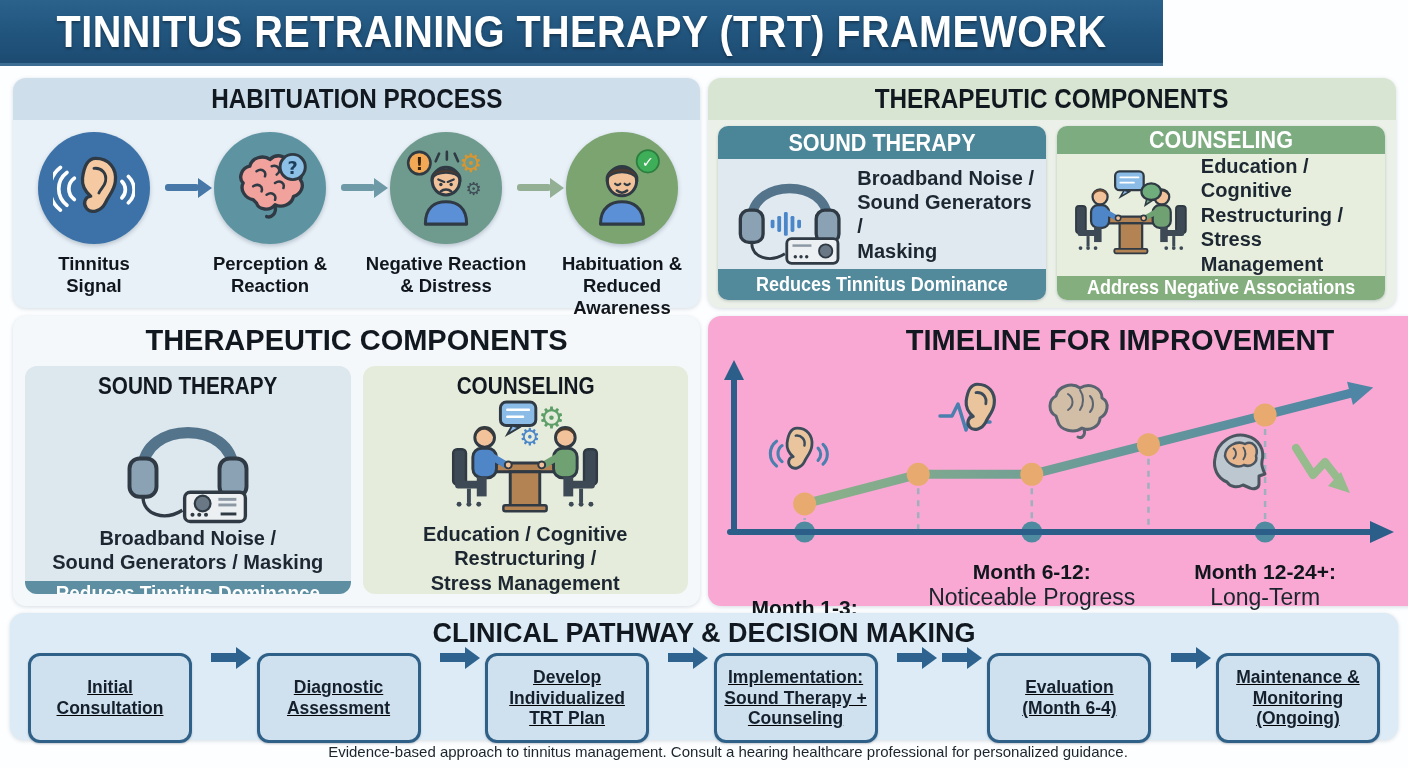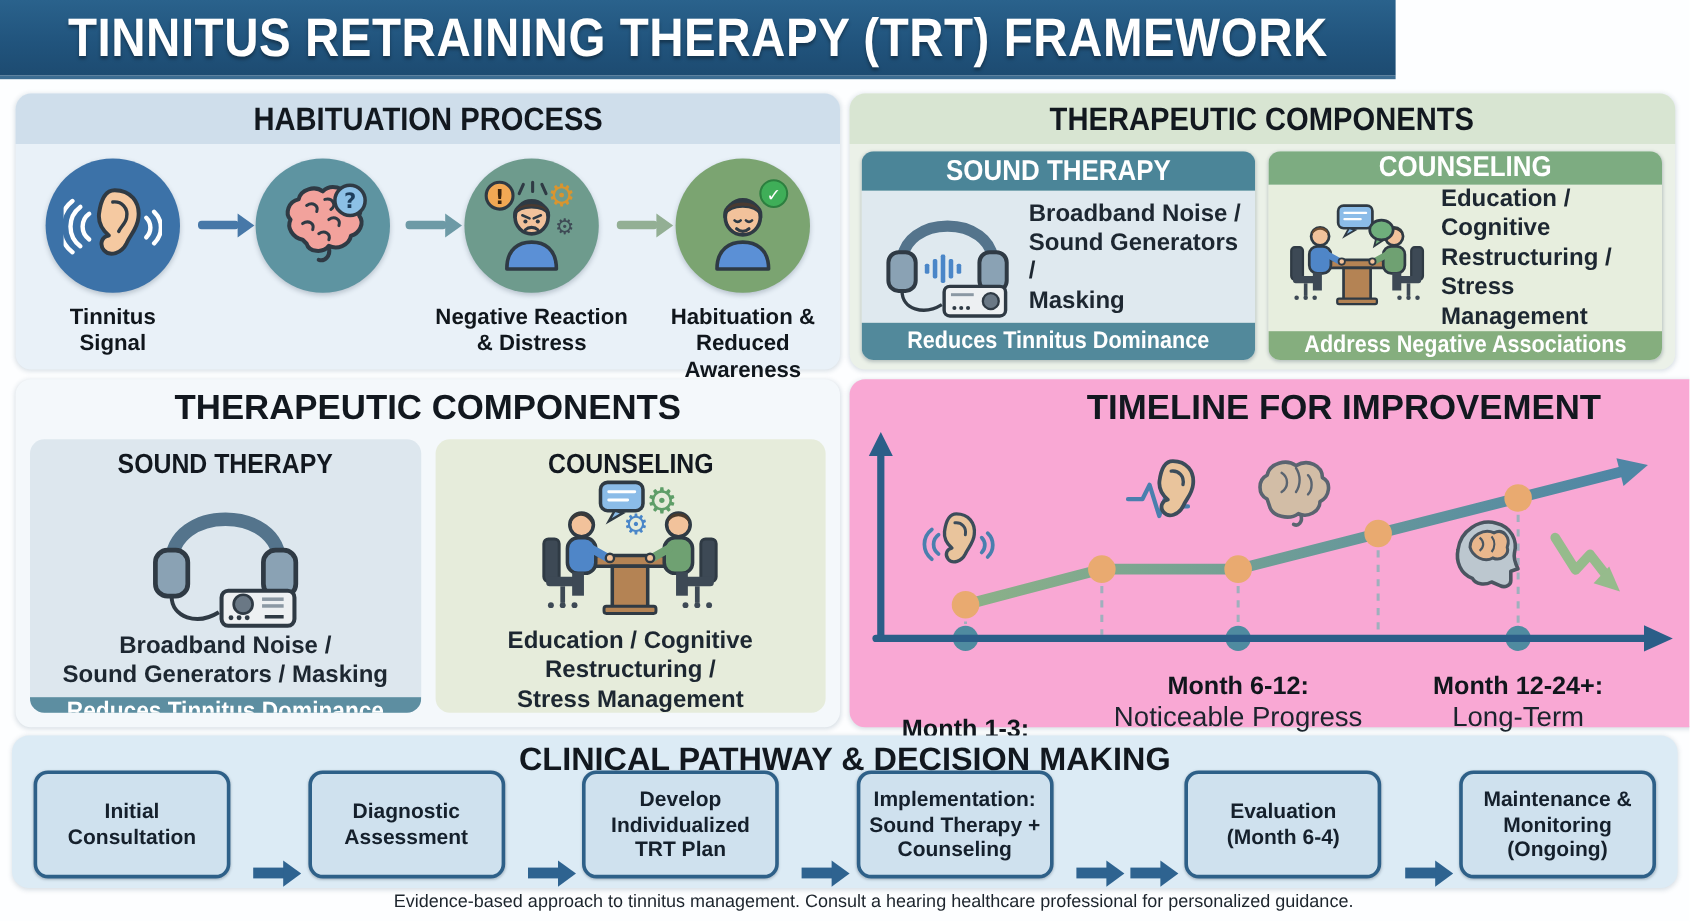--- a/index.html
+++ b/index.html
@@ -68,21 +68,21 @@
   .drop{stroke:#9fb0bd;stroke-width:2.5;stroke-dasharray:6 6;}
   .dotted{stroke-dasharray:2 5;}
   .trend{fill:none;stroke:url(#trendGrad);stroke-width:9;stroke-linecap:round;stroke-linejoin:round;}
   .tl-label{position:absolute;top:244px;width:230px;text-align:center;line-height:1.15;}
   .tl-l1{font-size:21px;font-weight:700;color:#10161c;}
   .tl-l2{font-size:23px;font-weight:400;color:#1b242d;}
 
   
   #pathway-panel{left:10px;top:613px;width:1388px;height:127px;background:#dcebf5;border-radius:14px;}
   #pathway-panel .pw-title{position:absolute;top:5px;left:0;right:0;text-align:center;}
-  .pw-row{position:absolute;left:18px;right:18px;top:40px;bottom:8px;display:flex;align-items:flex-end;justify-content:space-between;}
+  .pw-row{position:absolute;left:18px;right:18px;top:40px;bottom:8px;display:flex;align-items:flex-start;justify-content:space-between;text-decoration:underline;}
   .pw-box{width:154px;min-height:76px;background:#cfe1ee;border:3px solid #2e6088;border-radius:12px;
     display:flex;align-items:center;justify-content:center;text-align:center;
     font-size:17.5px;font-weight:700;line-height:1.18;color:#15202c;padding:4px 2px;box-shadow:0 1px 2px rgba(30,50,70,.25);}
   .pw-arrow{position:relative;height:9px;width:26px;background:#2e6390;flex:none;}
   .pw-arrow::after{content:'';position:absolute;right:-14px;top:50%;transform:translateY(-50%);
     border-left:15px solid #2e6390;border-top:11px solid transparent;border-bottom:11px solid transparent;}
 
   
   .disclaimer{position:absolute;left:0;top:743px;width:1408px;text-align:center;font-size:15px;color:#1c242c;padding-left:24px;}
 </style>
@@ -124,20 +124,22 @@
       <div class="hab-step">
         <div class="hab-circle hab-c2">
           <svg viewBox="0 0 100 100" width="84" height="84">
             <path d="M30 64 C20 62 14 52 18 44 C12 38 16 26 26 24 C28 14 42 10 50 16 C58 8 72 12 74 22 C84 22 90 32 86 40 C92 48 86 58 78 60 C76 70 64 74 56 70 C50 78 36 76 34 68 Z" fill="#f2a29c" stroke="#2f3a44" stroke-width="4" stroke-linejoin="round"></path>
             <path d="M34 30 C40 26 46 30 44 36 M52 24 C60 22 64 30 58 34 M30 48 C36 44 42 48 40 54 M56 44 C62 40 68 44 66 50 M46 58 C52 54 58 58 56 64" stroke="#2f3a44" stroke-width="3" fill="none" stroke-linecap="round"></path>
             <path d="M56 72 C58 80 52 86 46 84" stroke="#2f3a44" stroke-width="4" fill="none" stroke-linecap="round"></path>
             <circle cx="77" cy="25" r="15" fill="#8cc0e6" stroke="#2f3a44" stroke-width="3.5"></circle>
             <text x="77" y="33" text-anchor="middle" font-family="DejaVu Sans" font-size="21" font-weight="bold" fill="#1d3d5c">?</text>
           </svg>
         </div>
+        <div class="hab-label pre">Perception &amp;
+Reaction</div>
       </div>
 
       <div class="harrow harrow-2"></div>
 
       <div class="hab-step">
         <div class="hab-circle hab-c3">
           <svg viewBox="0 0 100 100" width="86" height="86">
             <circle cx="19" cy="21" r="13" fill="#f2a854" stroke="#2f3a44" stroke-width="3"></circle>
             <text x="19" y="29" text-anchor="middle" font-family="DejaVu Sans" font-size="20" font-weight="bold" fill="#3a2410">!</text>
             <text x="79" y="31" text-anchor="middle" font-family="DejaVu Sans" font-size="30" fill="#d9952f">⚙</text>

